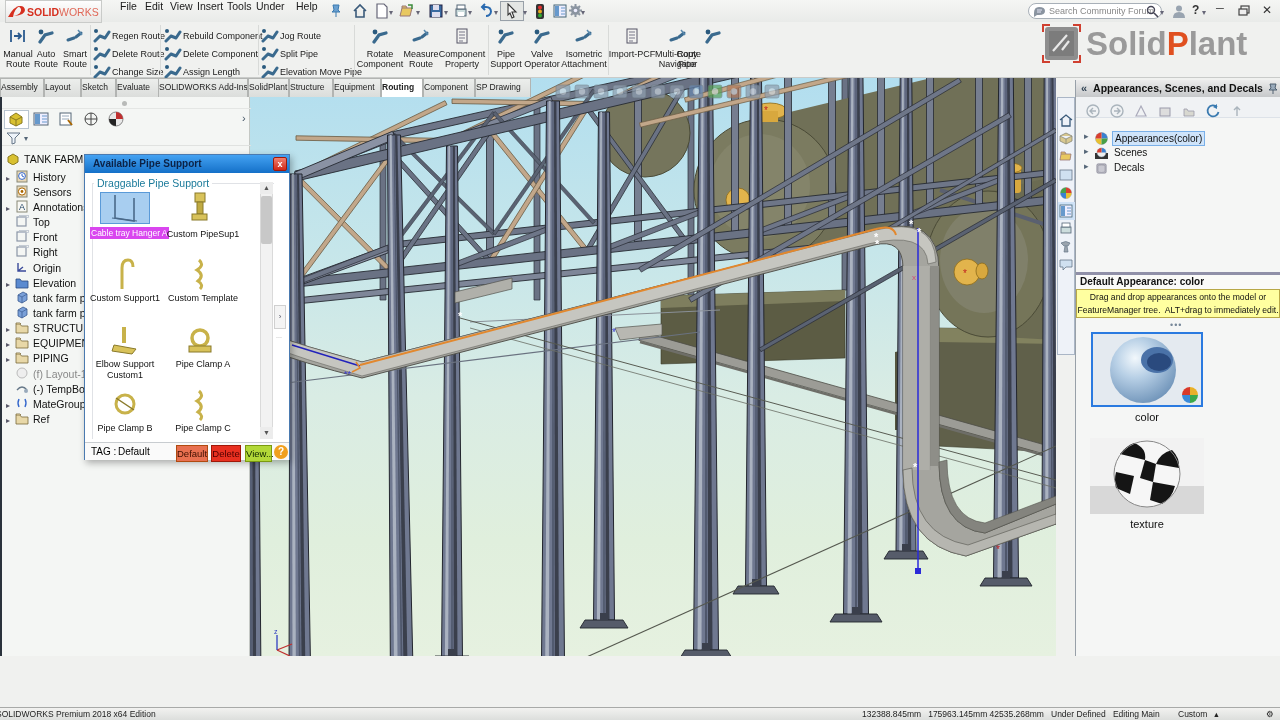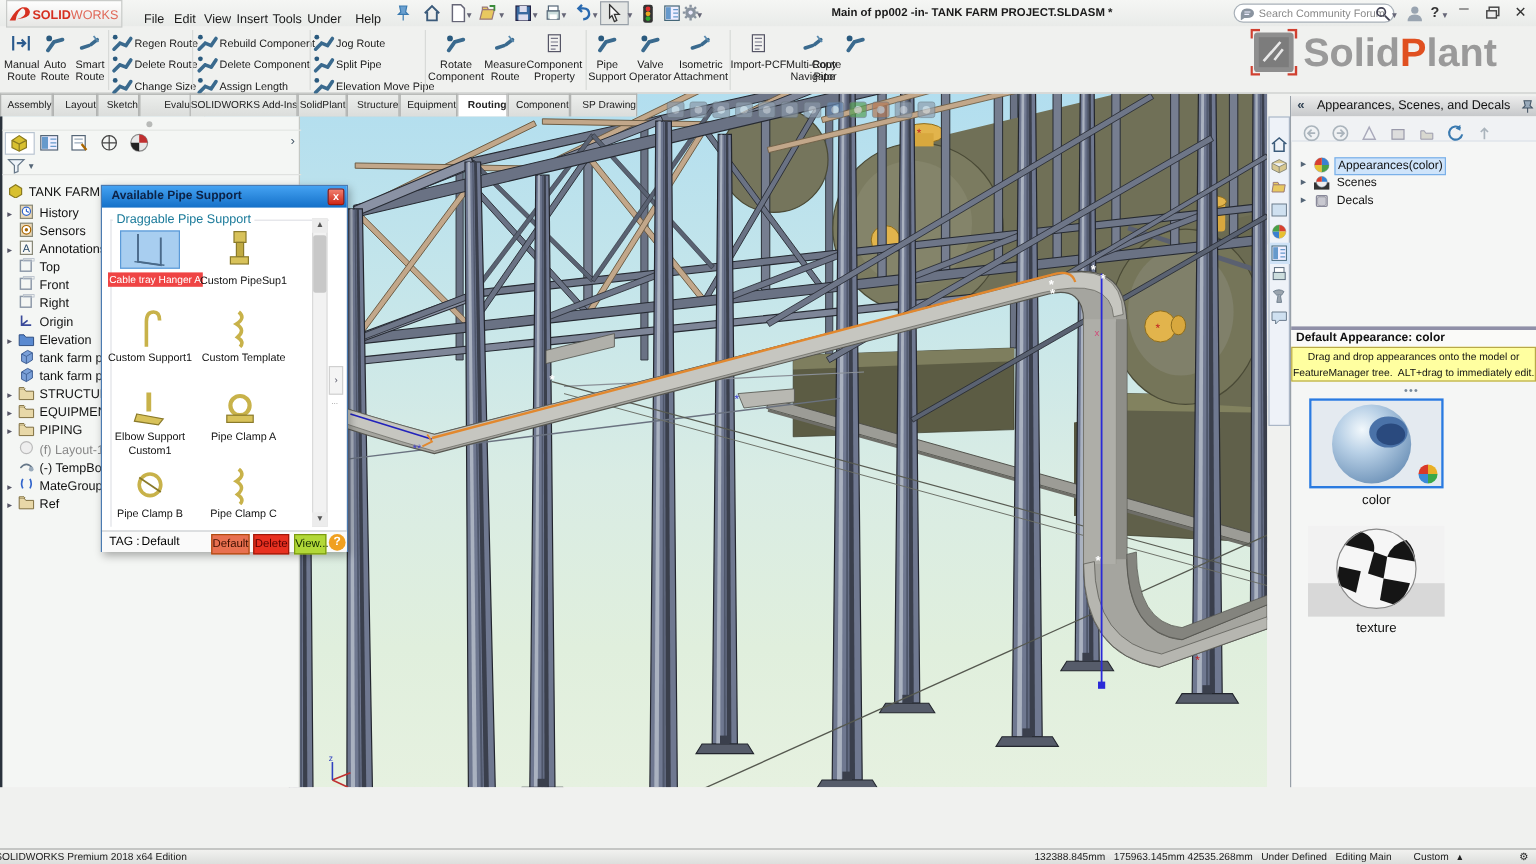--- a/index.html
+++ b/index.html
@@ -1,26 +1,26 @@
 <!DOCTYPE html>
 <html><head><meta charset="utf-8">
 <style>
 *{margin:0;padding:0;box-sizing:border-box}
 html,body{width:1280px;height:720px;overflow:hidden;font-family:"Liberation Sans",sans-serif;background:#f0f1ef}
 .abs{position:absolute}
 #stage{position:relative;width:1280px;height:720px;overflow:hidden}
 #menubar{position:absolute;left:0;top:0;width:1280px;height:22px;background:linear-gradient(#f5f6f4,#e9ebe9);z-index:3}
 #swlogo{position:absolute;left:5px;top:0;width:97px;height:23px;background:linear-gradient(#fefefe,#e6e6e4);border:1px solid #c9cbc9;display:flex;align-items:center;justify-content:center;z-index:5}
-.menu{position:absolute;top:10px;font-size:10.5px;color:#1a1a1a;z-index:5}
+.menu{position:absolute;top:0;font-size:10.5px;color:#1a1a1a;z-index:5}
 #ribbon{position:absolute;left:0;top:22px;width:1280px;height:56px;background:#f0f1ef;border-bottom:1px solid #c9cbc9;z-index:3}
 .rb-big{position:absolute;top:27px;width:60px;text-align:center;font-size:9px;color:#1a1a1a;line-height:10px}
 .rb-sm{position:absolute;height:18px;font-size:9px;color:#1a1a1a;line-height:18px;white-space:nowrap}
 .rsep{position:absolute;top:3px;width:1px;height:50px;background:#d8dad8}
 #tabrow{position:absolute;left:0;top:78px;width:531px;height:19px;background:#d2d5d2;z-index:3}
-.tab{position:absolute;top:0;height:19px;background:linear-gradient(#eceeec,#dbdddb);border:1px solid #b2b4b2;border-bottom:none;font-size:8.5px;color:#222;text-align:right;line-height:17px;white-space:nowrap;overflow:hidden}
+.tab{position:absolute;top:0;height:19px;background:linear-gradient(#eceeec,#dbdddb);border:1px solid #b2b4b2;border-bottom:none;font-size:8.5px;color:#222;text-align:left;line-height:17px;white-space:nowrap;overflow:hidden}
 .tab.active{background:#fff;font-weight:bold;z-index:2}
 #lpanel{position:absolute;left:0;top:97px;width:250px;height:559px;background:#f4f6f4;border-right:1px solid #c4c8c4;border-left:2px solid #2a323c;z-index:4}
 .trow{position:absolute;left:0;width:249px;height:15px;font-size:10.5px;color:#111;line-height:15px;white-space:nowrap}
 .trow .ic{display:inline-block;width:14px;height:13px;margin:0 4px 0 0;vertical-align:-2px}
 #dlg{position:absolute;left:84px;top:154px;width:206px;height:306px;background:#fff;border:1px solid #4a7ab0;box-shadow:2px 3px 7px rgba(0,0,0,.3);z-index:10}
 .ditem{position:absolute;text-align:center;font-size:9px;color:#111;line-height:11px;white-space:nowrap}
 .dbtn{position:absolute;top:2px;height:17px;font-size:9.5px;text-align:center;line-height:16px;border:1px solid #888}
 #rstrip{position:absolute;left:1057px;top:97px;width:18px;height:258px;background:#eef2f8;border:1px solid #aab6c6;z-index:4}
 #rpanel{position:absolute;left:1075px;top:80px;width:205px;height:576px;background:#f5f6f5;border-left:1px solid #98a0a8;z-index:4}
 #caption{position:absolute;left:0;top:656px;width:1280px;height:51px;background:#f4f5f3;border-top:2px solid #3a6ea8;z-index:20}
@@ -326,21 +326,20 @@
           <path d="M7.5 1 V3 M7.5 12 V14 M1 7.5 H3 M12 7.5 H14 M3 3 L4.5 4.5 M10.5 10.5 L12 12 M12 3 L10.5 4.5 M4.5 10.5 L3 12"></path>
         </g>
       </svg></div>
     <div class="abs" style="left:389px;top:8px;font-size:8px;color:#667;z-index:5">▾</div>
     <div class="abs" style="left:416px;top:8px;font-size:8px;color:#667;z-index:5">▾</div>
     <div class="abs" style="left:444px;top:8px;font-size:8px;color:#667;z-index:5">▾</div>
     <div class="abs" style="left:468px;top:8px;font-size:8px;color:#667;z-index:5">▾</div>
     <div class="abs" style="left:494px;top:8px;font-size:8px;color:#667;z-index:5">▾</div>
     <div class="abs" style="left:523px;top:8px;font-size:8px;color:#667;z-index:5">▾</div>
     <div class="abs" style="left:581px;top:8px;font-size:8px;color:#667;z-index:5">▾</div>
-    <div class="abs" style="left:640px;top:5px;width:340px;text-align:center;font-size:9.5px;color:#1a1a1a;z-index:5;font-weight:bold">Main of pp002 -in- TANK FARM PROJECT.SLDASM *</div>
     <div class="abs" style="left:1028px;top:3px;width:134px;height:16px;background:#fff;border:1px solid #a8b0b8;border-radius:8px;font-size:9px;color:#888;padding-left:20px;line-height:14px;z-index:5;white-space:nowrap;overflow:hidden">Search Community Forum</div>
     <svg class="abs" style="left:1033px;top:5px;z-index:6" width="13" height="12">
       <path d="M1 8 Q1 2 6 2 Q12 2 12 6 Q12 10 6 10 L4 10 L1 12 Z" fill="#8a94a0" stroke="none"></path>
       <path d="M4 5 L9 5 M4 7 L8 7" stroke="#eef" stroke-width="0.9"></path>
     </svg>
     <svg class="abs" style="left:1146px;top:5px;z-index:6" width="13" height="13">
       <circle cx="5" cy="5" r="3.5" fill="none" stroke="#445" stroke-width="1.4"></circle>
       <path d="M8 8 L12 12" stroke="#445" stroke-width="1.6"></path>
     </svg>
     <div class="abs" style="left:1160px;top:8px;font-size:8px;color:#667;z-index:6">▾</div>
@@ -600,21 +599,21 @@
       <div class="abs" style="left:175px;top:27px;width:13px;height:257px;background:#f2f2f2;border:1px solid #dadada"></div>
       <div class="abs" style="left:175px;top:27px;width:13px;height:12px;background:#ececec;color:#555;font-size:7px;text-align:center;line-height:11px">▲</div>
       <div class="abs" style="left:175px;top:272px;width:13px;height:12px;background:#ececec;color:#555;font-size:7px;text-align:center;line-height:11px">▼</div>
       <div class="abs" style="left:176px;top:41px;width:11px;height:48px;background:#c8c8c8;border-radius:2px"></div>
       <div class="abs" style="left:189px;top:150px;width:12px;height:24px;background:#f4f4f4;border:1px solid #d0d0d0;font-size:8px;color:#556;text-align:center;line-height:22px">›</div>
       <div class="abs" style="left:191px;top:178px;font-size:7px;color:#aaa;line-height:5px">...</div>
       <div class="abs" style="left:15px;top:37px;width:50px;height:32px;background:#a8cef0;border:1px solid #5a9ad8"><svg width="48" height="32" viewBox="0 0 48 32">
           <path d="M14 2 L14 25 L33 28 L33 5" stroke="#4a6a8a" stroke-width="1.6" fill="none"></path>
           <path d="M11 25 L36 28" stroke="#4a6a8a" stroke-width="1.2"></path>
         </svg></div>
-      <div class="ditem" style="left:5px;top:73px;width:78px"><span style="background:#ef4444;color:#fff;padding:1px 1px;font-size:8.5px">Cable tray Hanger A</span></div>
+      <div class="ditem" style="left:5px;top:73px;width:78px"><span style="background:#d946ef;color:#fff;padding:1px 1px;font-size:8.5px">Cable tray Hanger A</span></div>
       <div class="abs" style="left:92px;top:36px;width:46px;text-align:center"><svg width="46" height="32" viewBox="0 0 46 32">
           <rect x="18" y="2" width="10" height="9" fill="#d8c25a" stroke="#8a7a2a"></rect>
           <rect x="20" y="11" width="6" height="12" fill="#c0aa42" stroke="#8a7a2a"></rect>
           <rect x="15" y="23" width="15" height="6" fill="#d8c25a" stroke="#8a7a2a"></rect>
         </svg></div>
       <div class="ditem" style="left:78px;top:74px;width:80px">Custom PipeSup1</div>
       <div class="abs" style="left:17px;top:101px;width:46px;text-align:center"><svg width="46" height="34" viewBox="0 0 46 34">
           <path d="M20 33 L20 12 Q20 4 26 4 Q31 4 31 11" stroke="#c8b24a" stroke-width="3" fill="none"></path>
         </svg></div>
       <div class="ditem" style="left:0px;top:138px;width:80px">Custom Support1</div>
@@ -687,21 +686,21 @@
           </g></g>
       </svg>
       <svg class="abs" style="left:0;top:140px" width="17" height="18">
         <g transform="translate(0,1)">&lt;<path d="M3 4 Q8 1 12 4 L10 7 Q8 6 6 7 Z M7 7 L6 13 L10 13 L9 7" fill="#9aa4ae" stroke="#678" stroke-width="0.7"></path></g>
       </svg>
       <svg class="abs" style="left:0;top:158px" width="17" height="18">
         <g transform="translate(0,1)">&lt;<path d="M2 3 H14 V10 H8 L5 13 V10 H2 Z" fill="#cfe0f0" stroke="#678" stroke-width="0.8"></path></g>
       </svg>
     </div>
     <div id="rpanel">
-      <div class="abs" style="left:0;top:0;width:204px;height:17px;background:linear-gradient(#ececec,#c6c8ca);font-size:10.5px;font-weight:normal;color:#111;text-align:center;line-height:17px">Appearances, Scenes, and Decals</div>
+      <div class="abs" style="left:0;top:0;width:204px;height:17px;background:linear-gradient(#ececec,#c6c8ca);font-size:10.5px;font-weight:bold;color:#111;text-align:center;line-height:17px">Appearances, Scenes, and Decals</div>
       <div class="abs" style="left:5px;top:2px;font-size:11px;color:#345;font-weight:bold">«</div>
       <svg class="abs" style="left:192px;top:3px" width="10" height="12">
         <path d="M2 1 L8 1 L7 5 L9 7 L1 7 L3 5 Z M5 7 L5 11" stroke="#456" fill="#9ab" stroke-width="0.9"></path>
       </svg>
       <div class="abs" style="left:0;top:17px;width:204px;height:21px;border-bottom:1px solid #dde2e8;background:#f0f2f4"></div>
       <svg class="abs" style="left:10px;top:24px" width="14" height="14">&lt;<circle cx="7" cy="7" r="6" fill="none" stroke="#aab4bc" stroke-width="1.4"></circle><path d="M4 7 h6 M7 4 l-3 3 3 3" stroke="#aab4bc" stroke-width="1.4" fill="none"></path></svg>
       <svg class="abs" style="left:34px;top:24px" width="14" height="14">&lt;<circle cx="7" cy="7" r="6" fill="none" stroke="#aab4bc" stroke-width="1.4"></circle><path d="M4 7 h6 M7 4 l3 3 -3 3" stroke="#aab4bc" stroke-width="1.4" fill="none"></path></svg>
       <svg class="abs" style="left:58px;top:24px" width="14" height="14">&lt;<path d="M2 12 L7 2 L12 12 Z" fill="none" stroke="#aab" stroke-width="1.2"></path></svg>
       <svg class="abs" style="left:82px;top:24px" width="14" height="14">&lt;<rect x="2" y="4" width="10" height="8" fill="#ddd" stroke="#99a"></rect></svg>
       <svg class="abs" style="left:106px;top:24px" width="14" height="14">&lt;<path d="M2 5 L5 5 L6 7 L12 7 L12 12 L2 12 Z" fill="#d8d8d0" stroke="#99a" stroke-width="0.8"></path></svg>

